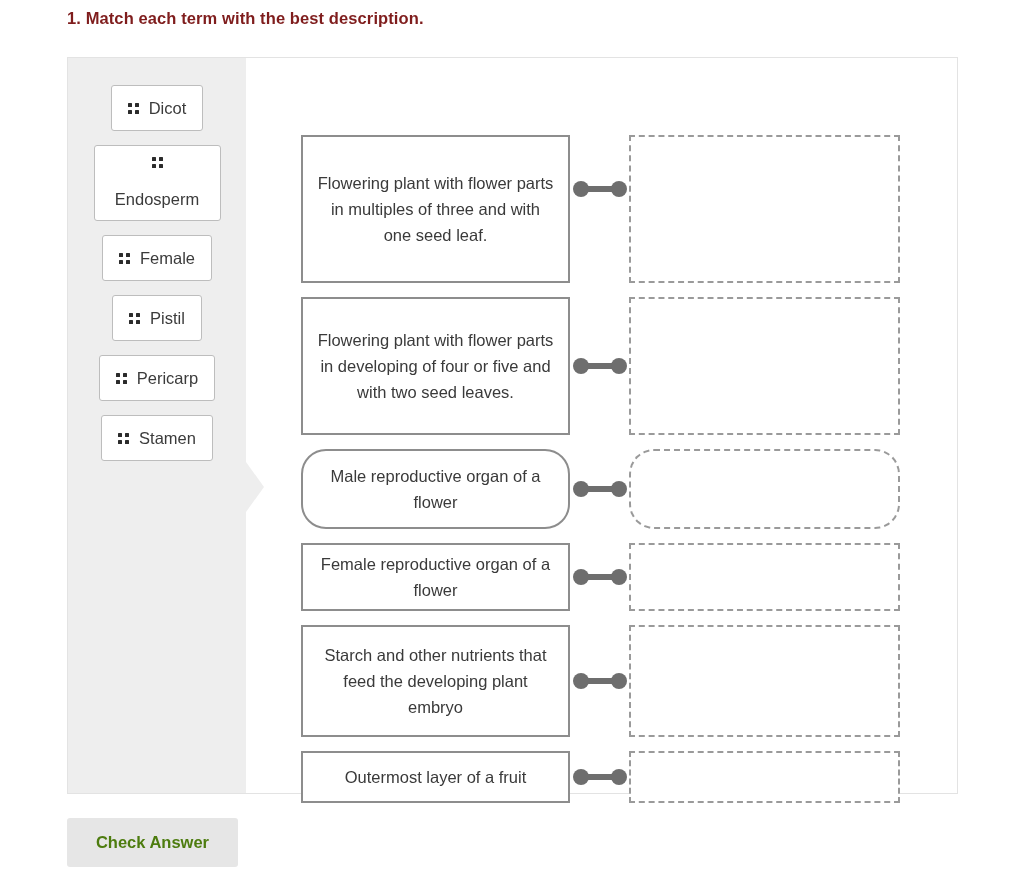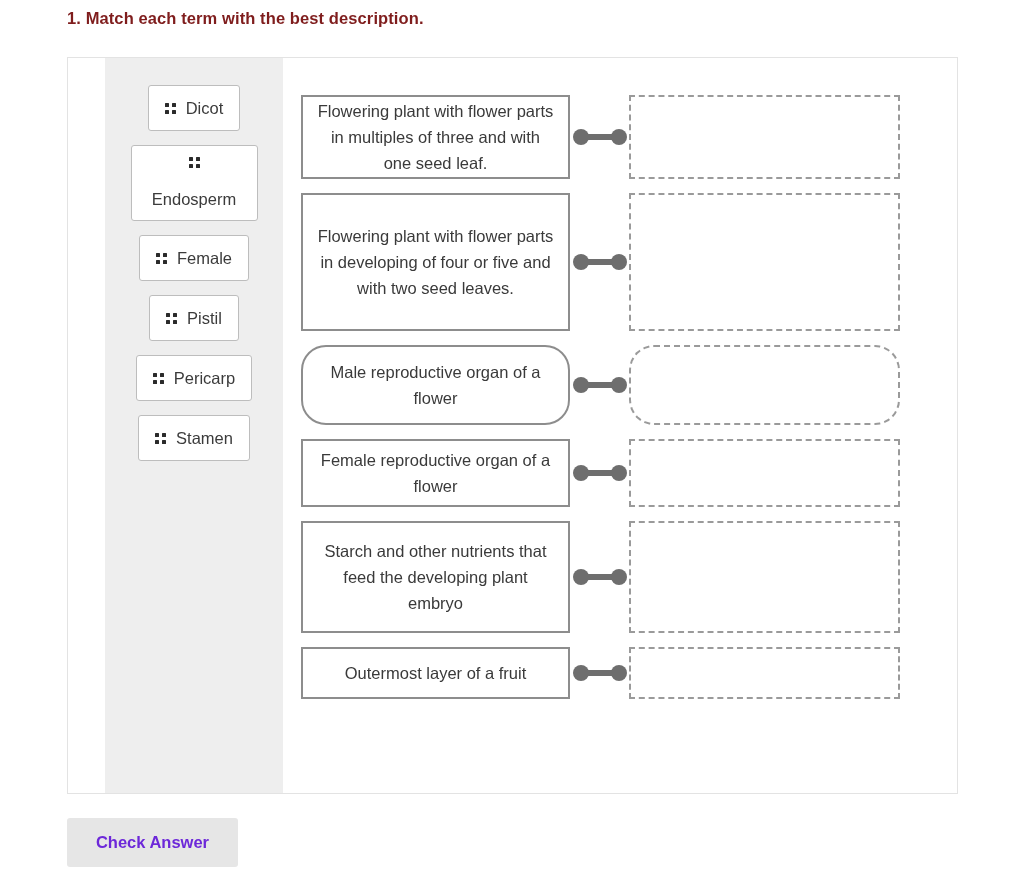--- a/index.html
+++ b/index.html
@@ -51,21 +51,20 @@
     left: 0;
     top: 0;
     width: 178px;
     height: 100%;
     background: #eeeeee;
     box-sizing: border-box;
     padding-top: 27px;
     display: flex;
     flex-direction: column;
     align-items: center;
-    margin-left: 37px;
   }
   
   .bank-arrow {
     position: absolute;
     left: 178px;
     top: 404px;
     width: 0;
     height: 0;
     border-top: 25px solid transparent;
     border-bottom: 25px solid transparent;
@@ -173,41 +172,41 @@
   .dumbbell .knob.right { right: 0; }
 
   .dropzone {
     width: 271px;
     border: 2px dashed #9a9a9a;
     background: #ffffff;
     box-sizing: border-box;
   }
 
   
-  .row.h1 .desc-card, .row.h1 .dropzone { height: 84px; }
+  .row.h1 .desc-card, .row.h1 .dropzone { height: 148px; margin-top: 40px; }
   .row.h2 .desc-card, .row.h2 .dropzone { height: 138px; }
   .row.h3 .desc-card, .row.h3 .dropzone { height: 80px; border-radius: 25px; }
   .row.h4 .desc-card, .row.h4 .dropzone { height: 68px; }
   .row.h5 .desc-card, .row.h5 .dropzone { height: 112px; }
   .row.h6 .desc-card, .row.h6 .dropzone { height: 52px; }
 
   
   .check-btn {
     position: absolute;
     left: 67px;
     top: 818px;
     width: 171px;
     height: 49px;
     background: #e6e6e6;
     border: none;
     border-radius: 3px;
     font-family: "Liberation Sans", sans-serif;
     font-size: 16.5px;
     font-weight: bold;
-    color: #6d28d9;
+    color: #4d7c0f;
     cursor: pointer;
   }
 </style>
 </head>
 <body>
 
 <div class="page">
 
   <div class="prompt">1. Match each term with the best description.</div>
 

